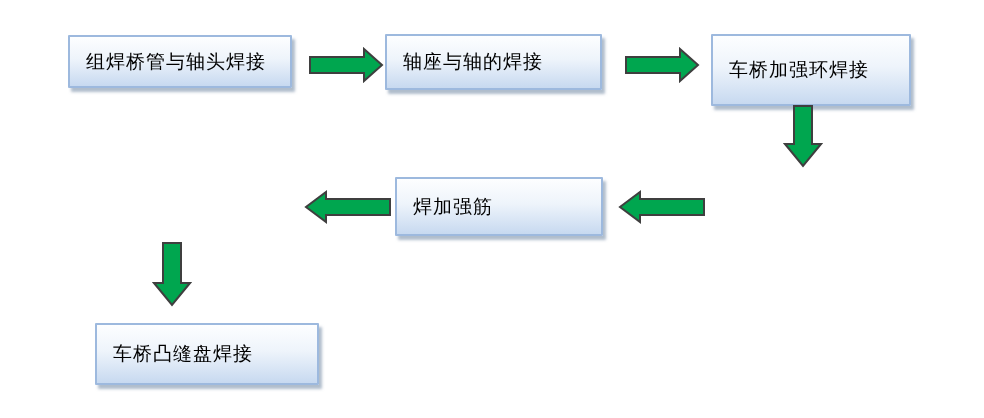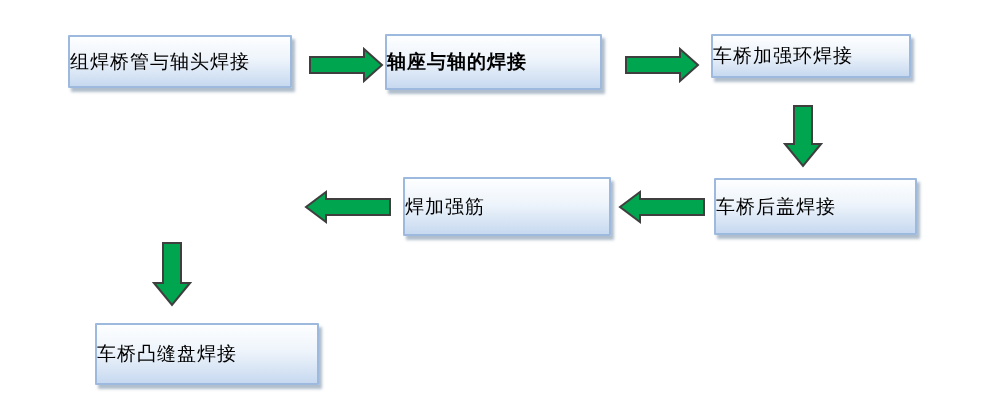--- a/index.html
+++ b/index.html
@@ -28,38 +28,39 @@
     position: absolute;
     border: 2px solid var(--color-node_border);
     border-radius: 1px;
     background: linear-gradient(to bottom,
       var(--color-node_gradient_top) 0%,
       #eef4fb 45%,
       var(--color-node_gradient_bottom) 100%);
     box-shadow: 3px 4px 3px var(--color-node_shadow);
     display: flex;
     align-items: center;
+    padding-left: 16px;
     font-size: 19px;
     letter-spacing: 1px;
     color: var(--color-node_text);
     white-space: nowrap;
   }
   .arrow { position: absolute; display: block; }
   .arrow polygon {
     fill: var(--color-arrow_fill);
     stroke: var(--color-arrow_outline);
     stroke-width: 2;
     stroke-linejoin: miter;
   }
   
   #node-1 { left: 68px;  top: 35px;  width: 224px; height: 53px; }
-  #node-2 { left: 385px; top: 34px;  width: 217px; height: 56px; font-weight: bold; }
-  #node-3 { left: 711px; top: 34px;  width: 200px; height: 44px; }
+  #node-2 { left: 385px; top: 34px;  width: 217px; height: 56px; }
+  #node-3 { left: 711px; top: 34px;  width: 200px; height: 72px; }
   #node-4 { left: 714px; top: 178px; width: 203px; height: 57px; }
-  #node-5 { left: 395px; top: 177px; width: 208px; height: 59px; margin-left: 8px; }
+  #node-5 { left: 395px; top: 177px; width: 208px; height: 59px; }
   #node-6 { left: 70px;  top: 175px; width: 223px; height: 61px; }
   #node-7 { left: 68px;  top: 323px; width: 224px; height: 62px; margin-left: 27px; }
   
   #arrow-1 { left: 308px; top: 47px;  }
   #arrow-2 { left: 624px; top: 47px;  }
   #arrow-3 { left: 783px; top: 104px; }
   #arrow-4 { left: 618px; top: 190px; }
   #arrow-5 { left: 304px; top: 190px; }
   #arrow-6 { left: 152px; top: 241px; }
 </style>
@@ -85,23 +86,20 @@
   </svg>
 
   <div class="node" id="node-3">
     <span>车桥加强环焊接</span>
   </div>
 
   <svg class="arrow" id="arrow-3" width="40" height="64" viewBox="0 0 40 64">
     <polygon points="11,2 29,2 29,40 38,40 20,62 2,40 11,40"></polygon>
   </svg>
 
-  <div class="node" id="node-4">
-    <span>车桥后盖焊接</span>
-  </div>
 
   <svg class="arrow" id="arrow-4" width="88" height="34" viewBox="0 0 88 34">
     <polygon points="86,9 22,9 22,2 2,17 22,32 22,25 86,25"></polygon>
   </svg>
 
   <div class="node" id="node-5">
     <span>焊加强筋</span>
   </div>
 
   <svg class="arrow" id="arrow-5" width="88" height="34" viewBox="0 0 88 34">

